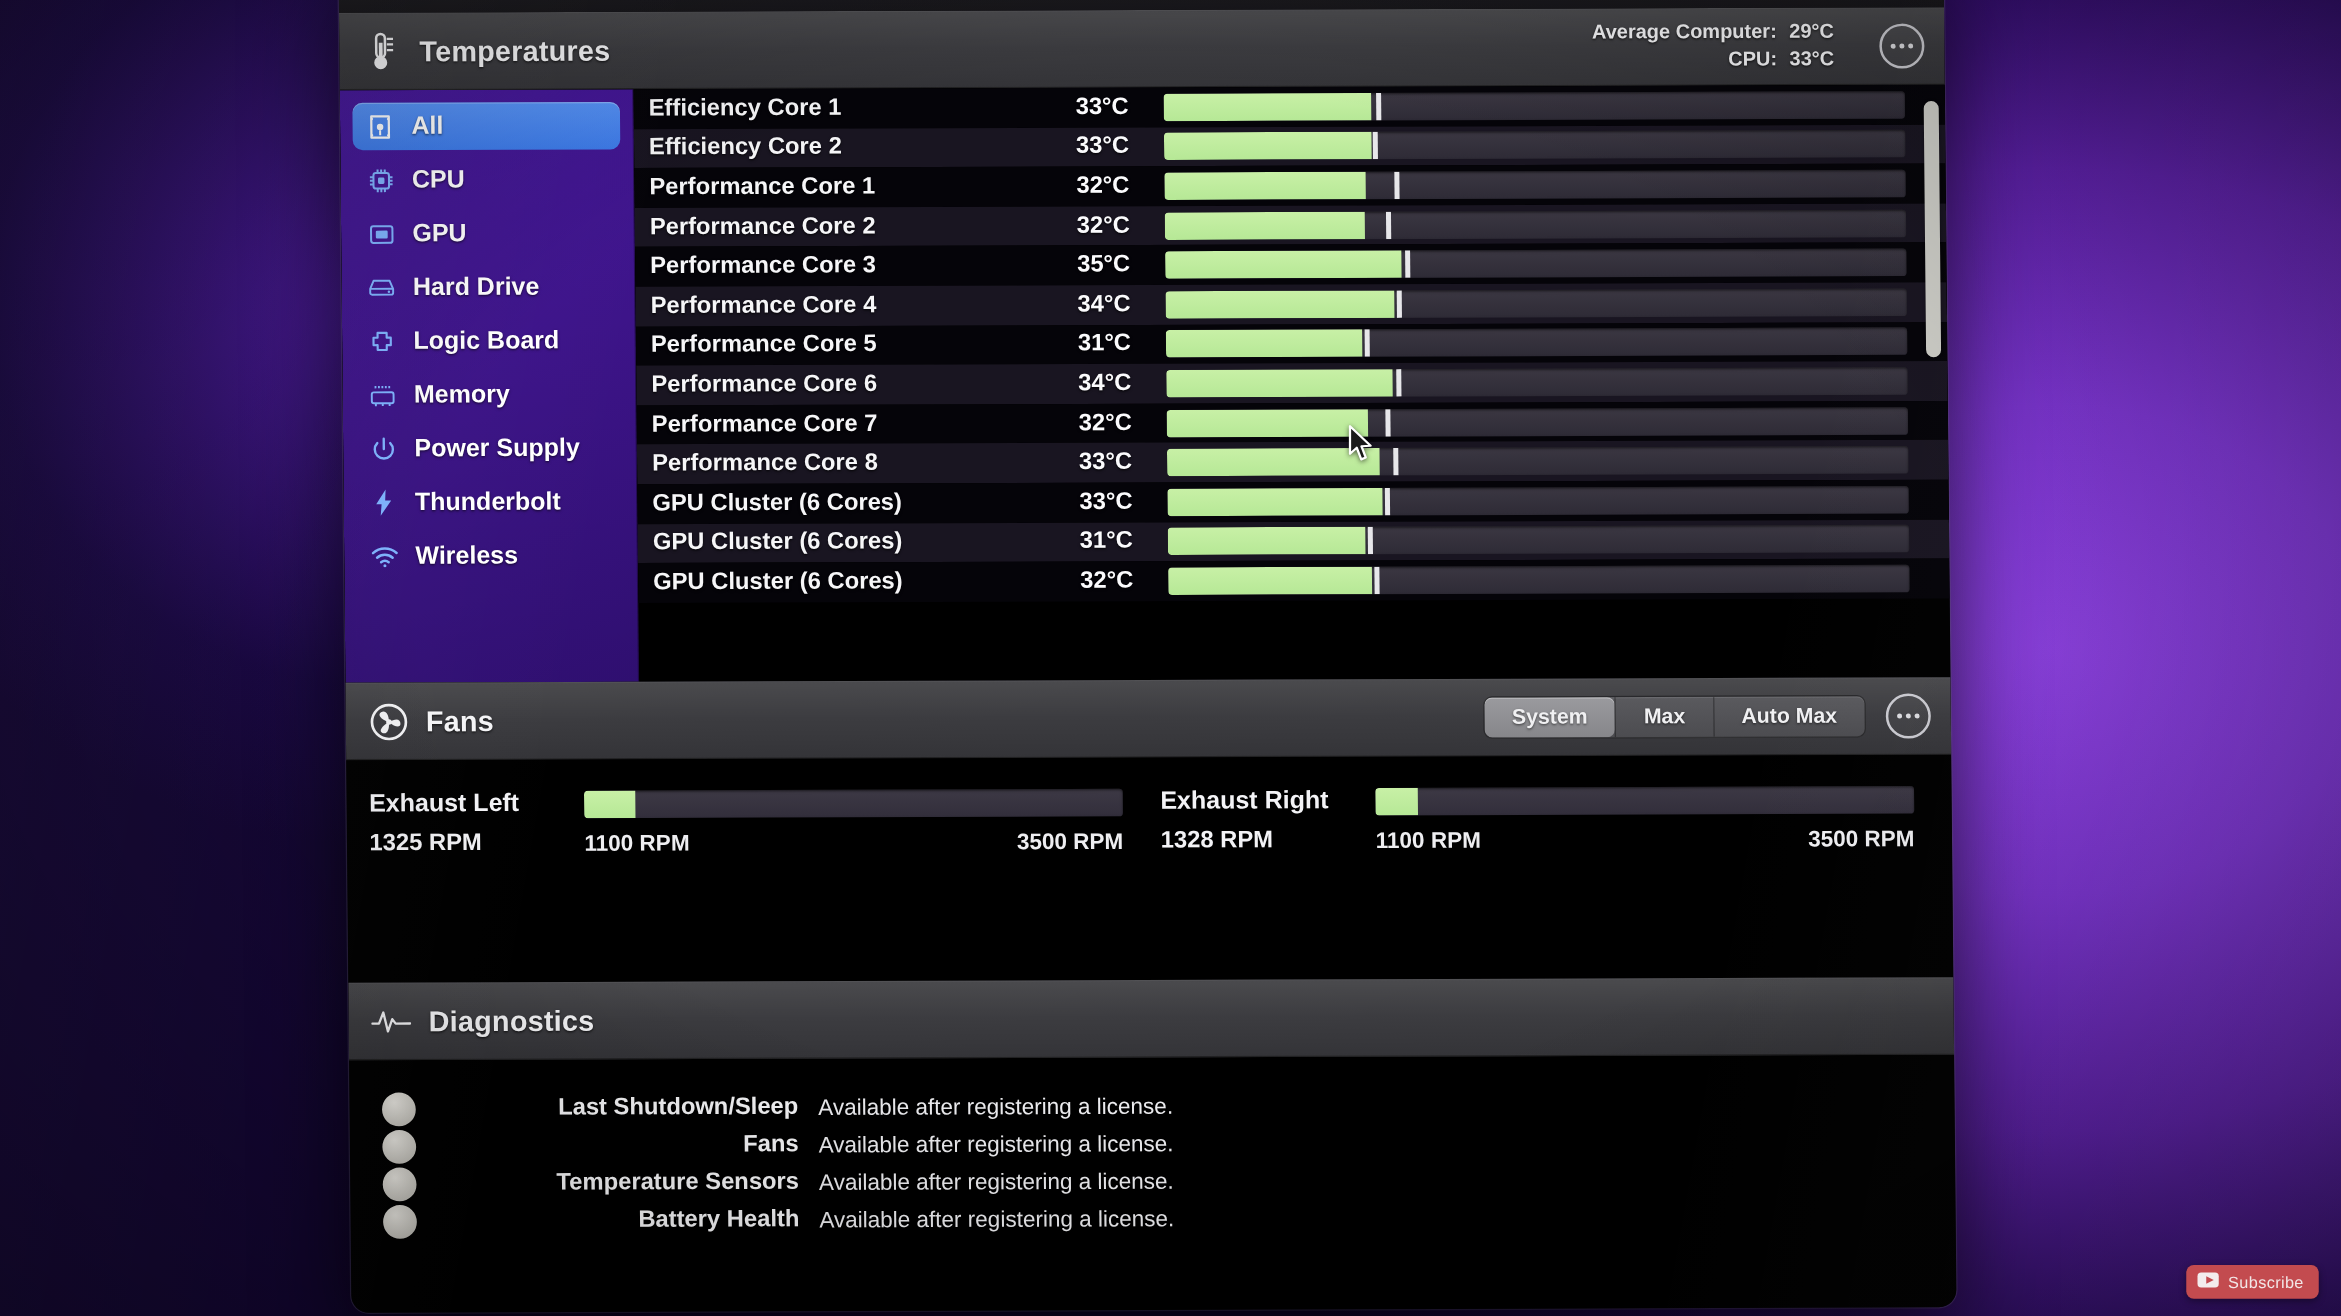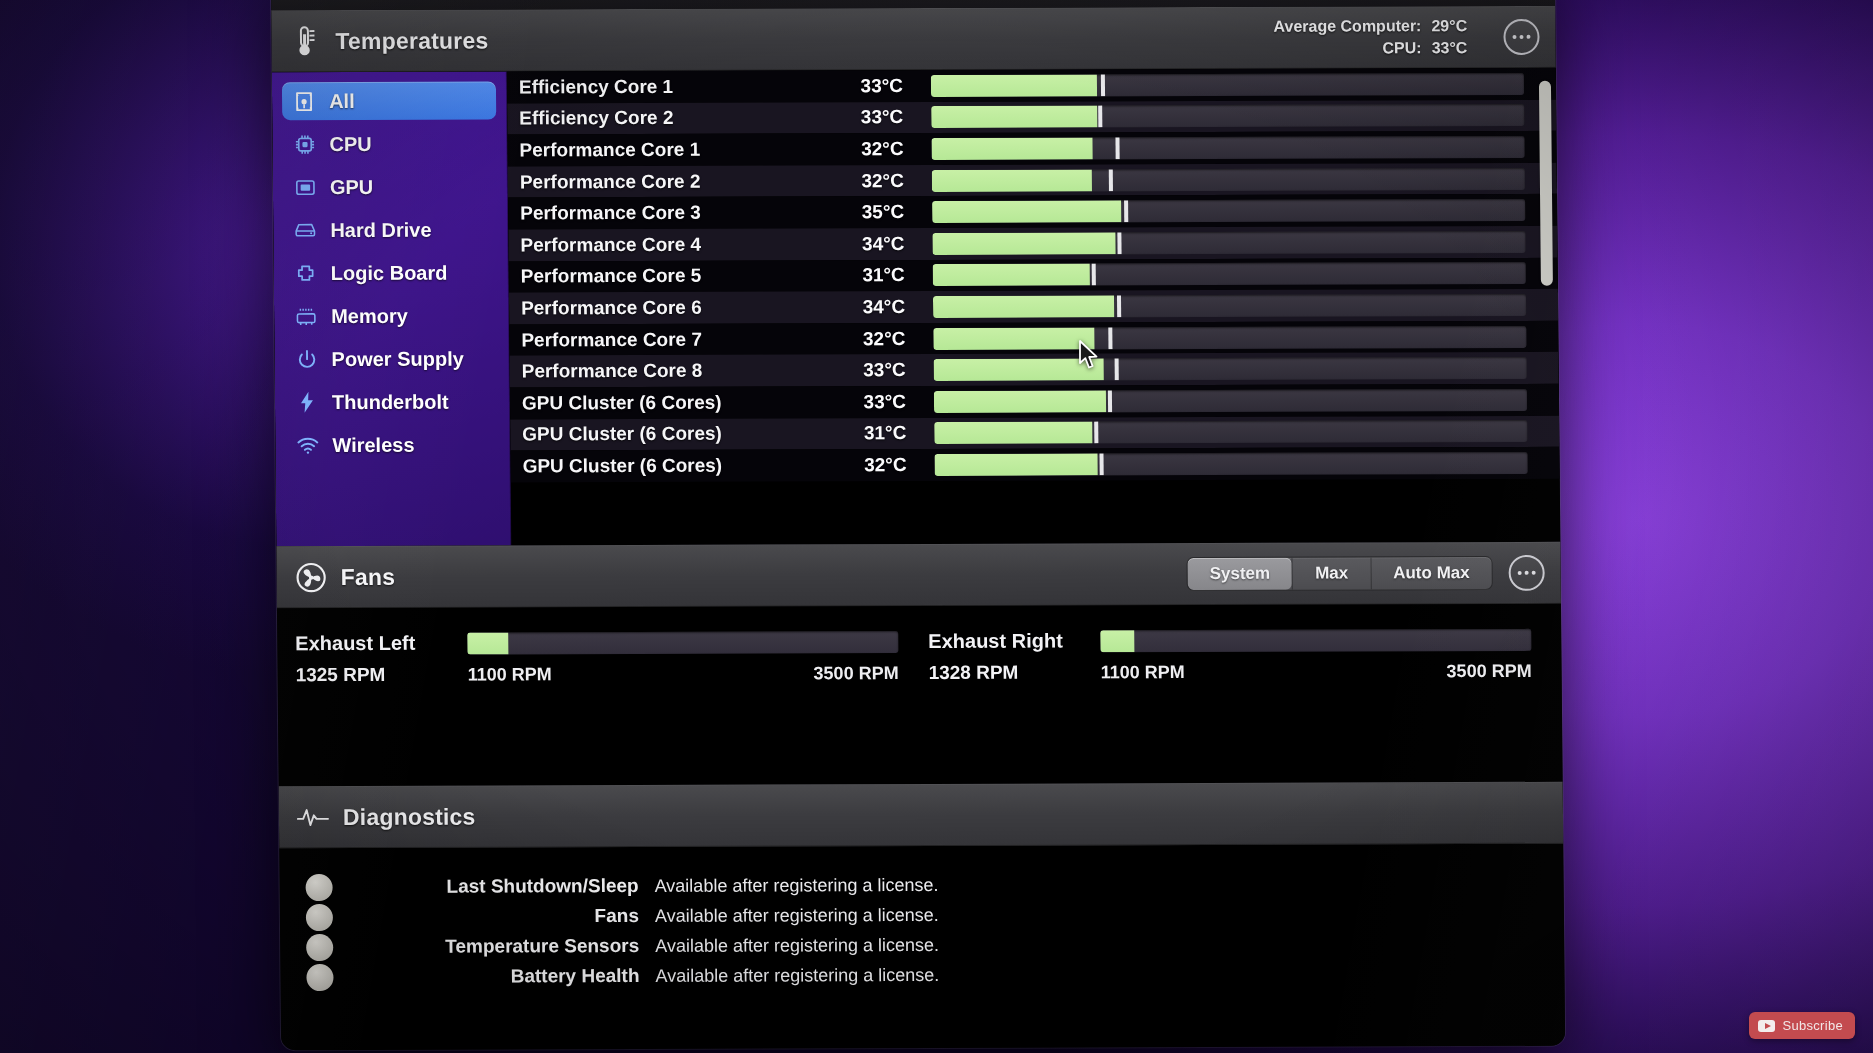--- a/index.html
+++ b/index.html
@@ -373,21 +373,20 @@
     filter: drop-shadow(0 1px 2px rgba(0,0,0,0.6));
   }
 
   
   #subscribe {
     position: absolute;
     right: 18px;
     bottom: 14px;
     z-index: 70;
     display: flex;
-    align-items: center;
     gap: 7px;
     background: #c34b4f;
     border-radius: 6px;
     padding: 6px 12px 6px 9px;
     box-shadow: 0 2px 6px rgba(0,0,0,0.4);
   }
   #subscribe .yt {
     width: 17px; height: 12px;
     background: #f3eded;
     border-radius: 3px;

